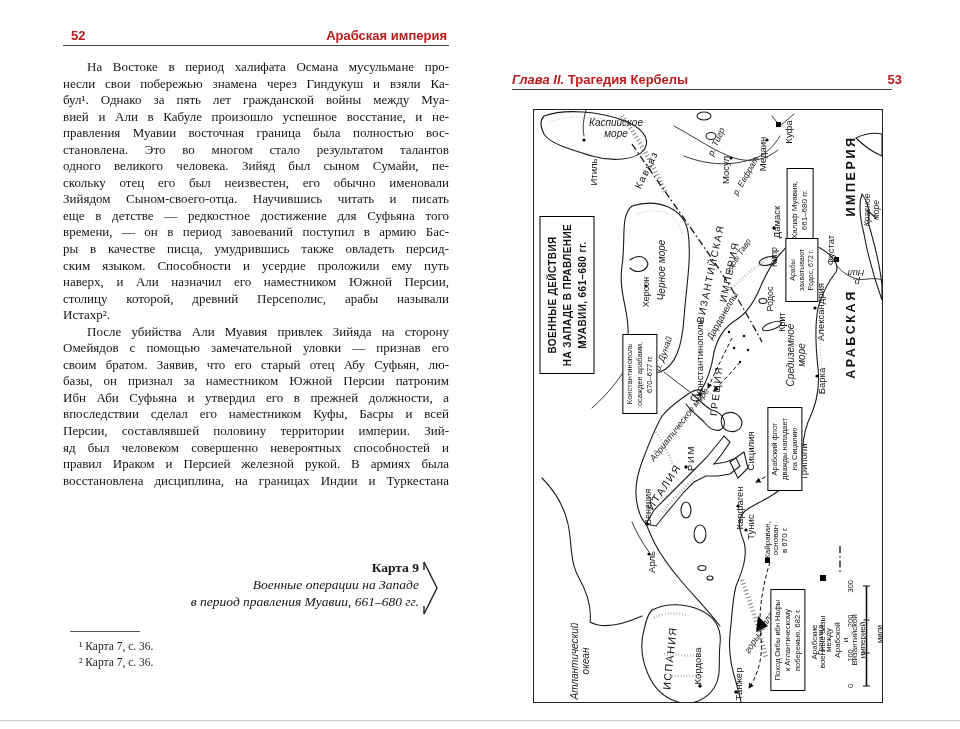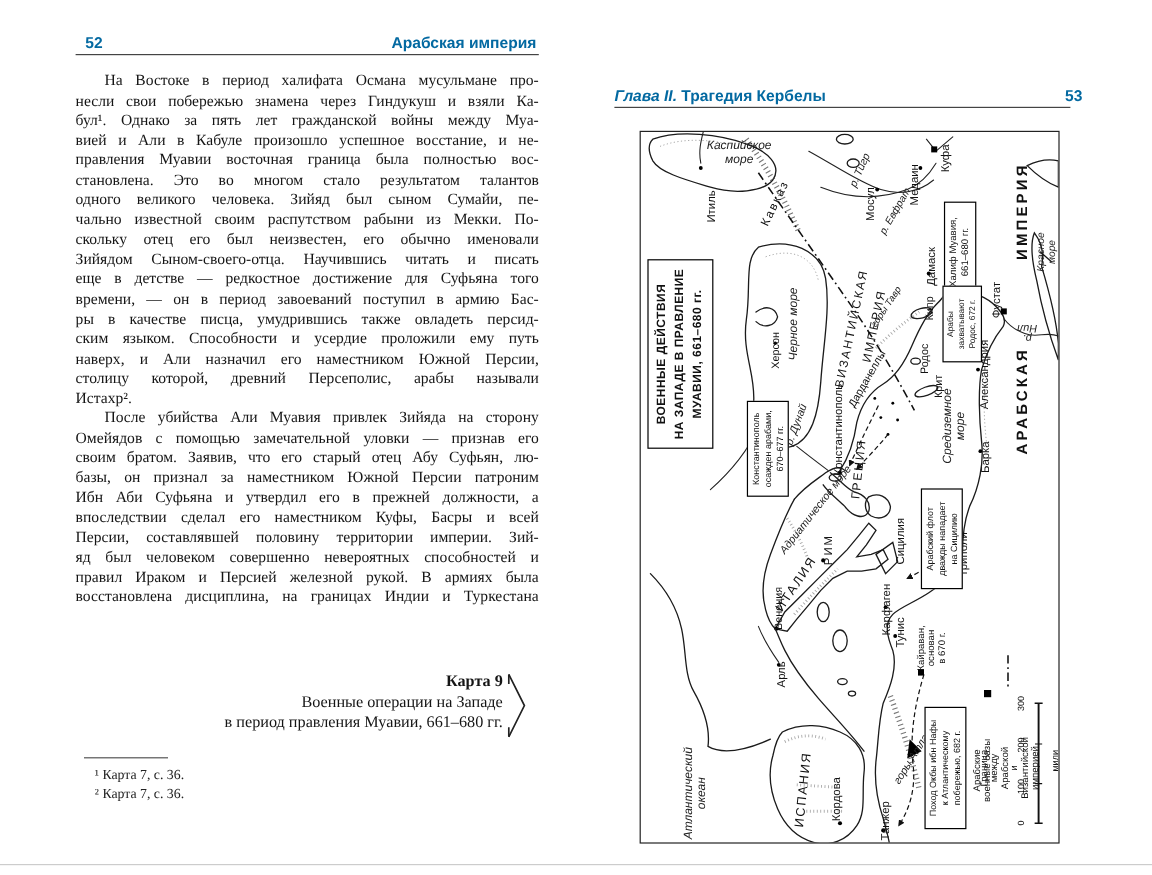--- a/index.html
+++ b/index.html
@@ -1,32 +1,32 @@
 <!DOCTYPE html>
 <html><head>
 <meta charset="utf-8">
 <style>
   html,body{margin:0;padding:0;background:#fff;}
   #spread{position:relative;width:960px;height:729px;background:#ffffff;overflow:hidden;
           font-family:"Liberation Serif",serif;color:#151515;}
   
   #left-page{position:absolute;left:63px;top:0;width:386px;height:729px;}
   .pg-head{position:absolute;top:28px;left:0;right:0;height:16px;
-           font-family:"Liberation Sans",sans-serif;font-size:13px;font-weight:bold;color:#0369a1;}
+           font-family:"Liberation Sans",sans-serif;font-size:13px;font-weight:bold;color:#b91c1c;}
   .pg-head .hl{position:absolute;left:8px;top:0;}
   .pg-head .hr{position:absolute;right:2px;top:0;}
   .head-rule{position:absolute;top:45px;left:0;right:0;border-top:1.2px solid #444;}
   #body-text{position:absolute;top:59px;left:0;width:386px;}
   .bline{font-size:13px;line-height:16.55px;height:16.55px;white-space:nowrap;
          text-align:justify;text-align-last:justify;overflow:hidden;}
   .bline.indent{text-indent:24px;}
   .bline.endleft{text-align:left;text-align-last:left;}
   #caption{position:absolute;top:559px;left:0;width:356px;text-align:right;line-height:17px;}
   #caption .cap-label{font-weight:bold;font-size:13.5px;}
-  #caption .cap-line{font-size:13.5px;}
+  #caption .cap-line{font-style:italic;font-size:13.5px;}
   #cap-arrow{position:absolute;left:359px;top:560px;}
   #fn-rule{position:absolute;top:631px;left:7px;width:70px;border-top:1px solid #555;}
   .footnote{position:absolute;left:0;width:300px;font-size:11.5px;text-indent:16px;color:#222;}
   
   #right-page{position:absolute;left:512px;top:0;width:392px;height:729px;margin-top:44px;}
   #right-page .pg-head .hl{left:0;font-weight:bold;}
   #right-page .pg-head .hl .ital{font-style:italic;}
   #map-frame{position:absolute;left:21px;top:65px;width:348px;height:592px;
              border:1.3px solid #222;background:#fff;}
   #map-frame svg.map-svg{position:absolute;left:0;top:0;}
@@ -65,21 +65,20 @@
     </div>
     <div class="head-rule"></div>
     <div id="body-text">
         <div class="bline indent">На Востоке в период халифата Османа мусульмане про-</div>
         <div class="bline">несли свои побережью знамена через Гиндукуш и взяли Ка-</div>
         <div class="bline">бул¹. Однако за пять лет гражданской войны между Муа-</div>
         <div class="bline">вией и Али в Кабуле произошло успешное восстание, и не-</div>
         <div class="bline">правления Муавии восточная граница была полностью вос-</div>
         <div class="bline">становлена. Это во многом стало результатом талантов</div>
         <div class="bline">одного великого человека. Зийяд был сыном Сумайи, пе-</div>
-        <div class="bline">чально известной своим распутством рабыни из Мекки. По-</div>
         <div class="bline">скольку отец его был неизвестен, его обычно именовали</div>
         <div class="bline">Зийядом Сыном-своего-отца. Научившись читать и писать</div>
         <div class="bline">еще в детстве — редкостное достижение для Суфьяна того</div>
         <div class="bline">времени, — он в период завоеваний поступил в армию Бас-</div>
         <div class="bline">ры в качестве писца, умудрившись также овладеть персид-</div>
         <div class="bline">ским языком. Способности и усердие проложили ему путь</div>
         <div class="bline">наверх, и Али назначил его наместником Южной Персии,</div>
         <div class="bline">столицу которой, древний Персеполис, арабы называли</div>
         <div class="bline endleft">Истахр².</div>
         <div class="bline indent">После убийства Али Муавия привлек Зийяда на сторону</div>

